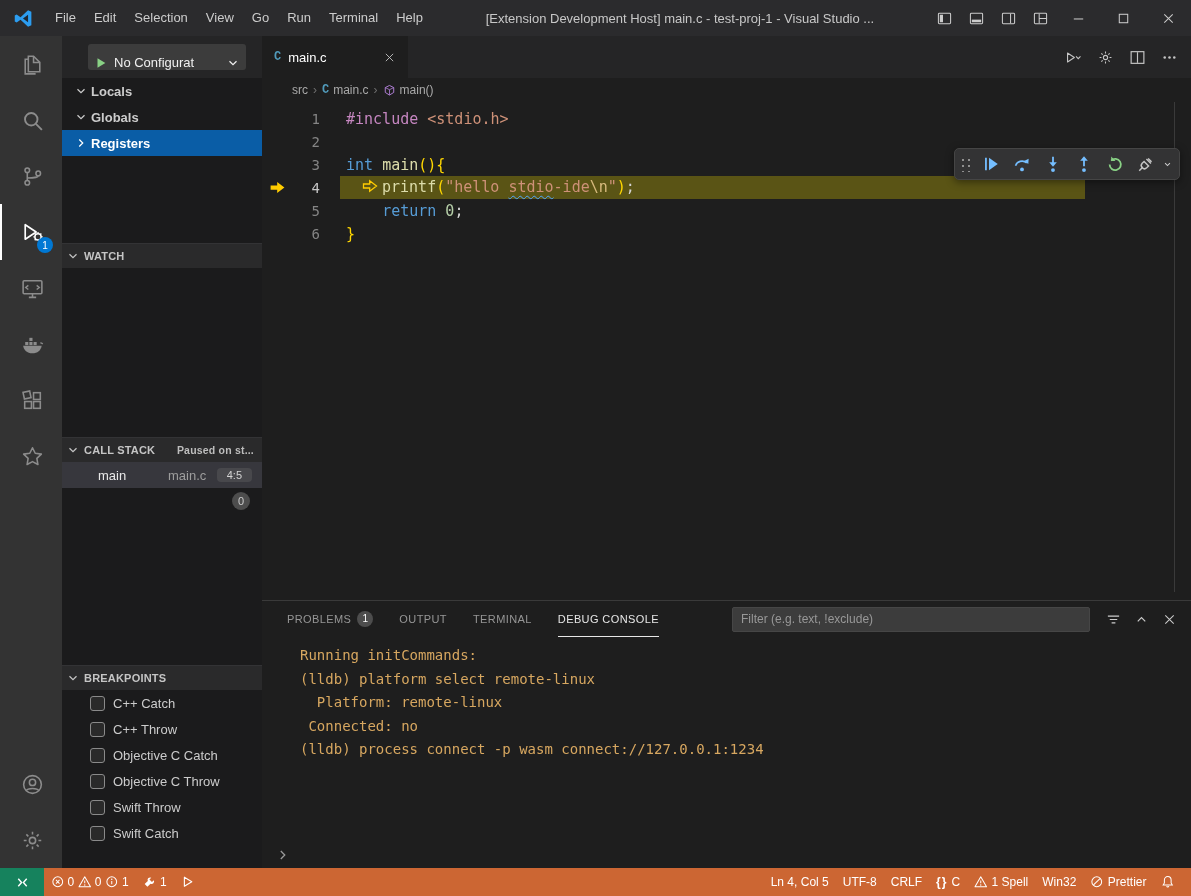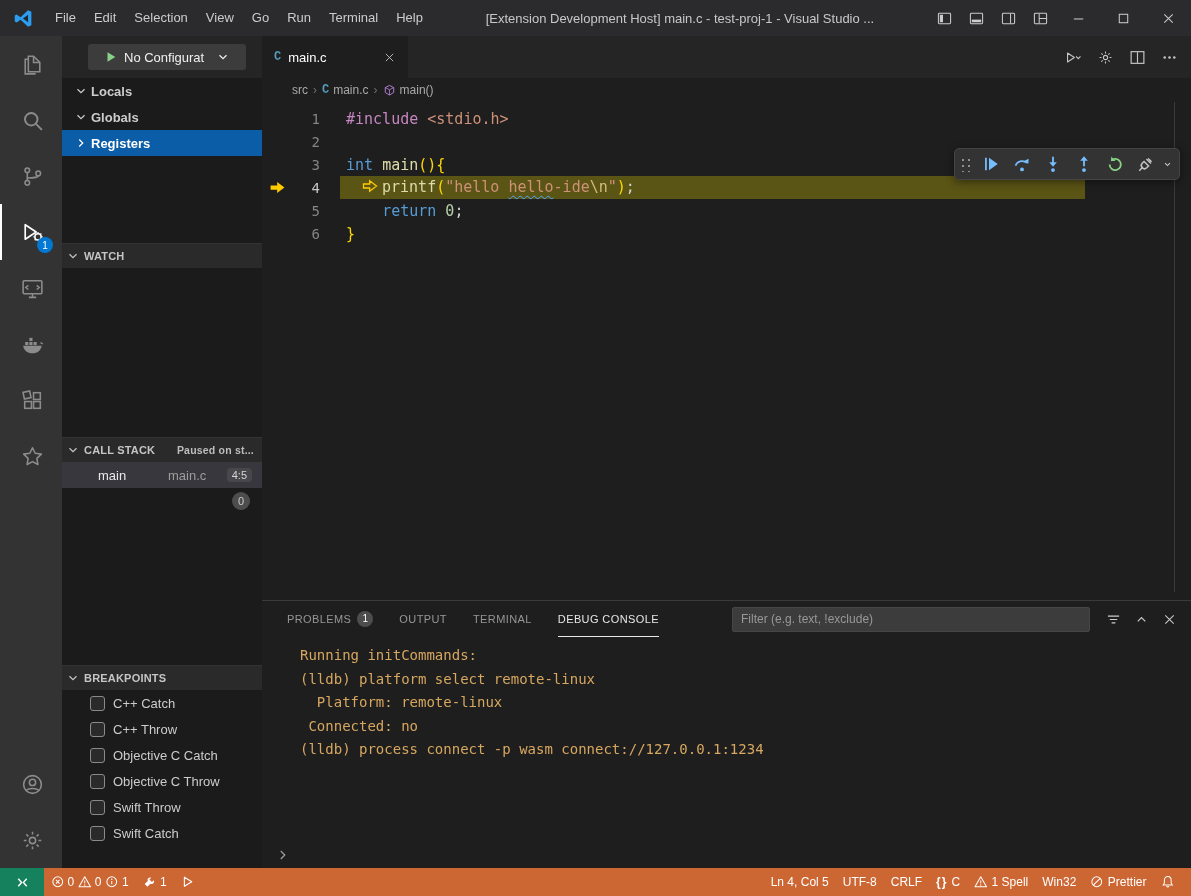--- a/index.html
+++ b/index.html
@@ -36,41 +36,41 @@
   .ab-top, .ab-bottom { display: flex; flex-direction: column; }
   .ab-bottom { margin-top: auto; }
   .ab-item { height: 56px; display: flex; align-items: center; justify-content: center; color: #8c8c8c; position: relative; border-left: 2px solid transparent; cursor: pointer; }
   .ab-item .icon svg { width: 25px; height: 25px; }
   .ab-item.active { color: #ffffff; border-left-color: #ffffff; }
   .ab-badge { position: absolute; right: 9px; bottom: 7px; background: var(--badge-blue); color: #fff; width: 16px; height: 16px; border-radius: 50%; font-size: 10px; display: flex; align-items: center; justify-content: center; }
 
   
   .sidebar { width: 200px; background: #1b1b1c; display: flex; flex-direction: column; overflow: hidden; }
   .sb-toolbar { flex: 0 0 42px; background: #252526; display: flex; align-items: center; padding: 0 10px 0 26px; }
-  .config-select { background: #3c3c3c; border-radius: 3px; height: 26px; width: 158px; display: flex; align-items: center; padding: 0 16px; gap: 6px; color: #f0f0f0; cursor: pointer; }
+  .config-select { background: #3c3c3c; border-radius: 3px; height: 26px; width: 158px; display: flex; align-items: flex-end; padding: 0 6px; gap: 6px; color: #f0f0f0; cursor: pointer; }
   .config-select .icon svg { width: 14px; height: 14px; }
   .config-label { flex: 1; font-size: 13px; white-space: nowrap; overflow: hidden; }
   .sec-header { height: 25px; display: flex; align-items: center; gap: 2px; padding: 0 8px 0 4px; background: #2a2a2b; border-top: 1px solid #333335; font-size: 11px; font-weight: bold; color: #c5c5c5; letter-spacing: .2px; }
   .sec-header .icon svg { width: 14px; height: 14px; }
   .sec-header .right { margin-left: auto; color: #c0c0c0; cursor: pointer; }
   .sec-title { padding-left: 2px; }
   .cs-status { margin-left: auto; font-size: 10.5px; font-weight: bold; color: #bdbdbd; white-space: nowrap; }
   .sec-body { overflow: hidden; }
   .sec-body.vars { height: 165px; }
   .sec-body.watch { height: 169px; }
   .sec-body.cstack { height: 203px; }
   .sec-body.bpoints { flex: 1; }
   .tree-row { height: 26px; display: flex; align-items: center; gap: 3px; padding-left: 12px; color: #cccccc; cursor: pointer; }
   .tree-row .icon svg { width: 14px; height: 14px; }
   .tree-row.selected { background: var(--sel-blue); color: #ffffff; }
   .tree-label { font-size: 13px; font-weight: bold; }
   .cs-frame { height: 26px; display: flex; align-items: center; background: #37373d; padding: 0 10px 0 36px; cursor: pointer; }
   .cs-name { color: #e8e8e8; width: 70px; }
   .cs-file { color: #9d9d9d; flex: 1; }
-  .cs-pos { background: #48484c; border-radius: 4px; padding: 1px 5px; font-size: 11px; color: #d4d4d4; }
+  .cs-pos { background: #48484c; border-radius: 4px; padding: 1px 10px; font-size: 11px; color: #d4d4d4; }
   .cs-badge-row { height: 26px; display: flex; align-items: center; }
   .round-badge { margin-left: auto; margin-right: 12px; background: #4d4d4d; color: #cccccc; width: 18px; height: 18px; border-radius: 50%; font-size: 11px; display: flex; align-items: center; justify-content: center; }
   .bp-row { height: 26px; display: flex; align-items: center; gap: 8px; padding-left: 28px; color: #cccccc; cursor: pointer; }
   .checkbox { width: 15px; height: 15px; border: 1px solid #8a8a8a; border-radius: 3px; background: #2a2a2a; flex: 0 0 15px; }
 
   
   .editor-col { flex: 1; display: flex; flex-direction: column; min-width: 0; position: relative; }
   .tabbar { flex: 0 0 42px; background: #252526; display: flex; align-items: stretch; }
   .tab { width: 146px; background: #1e1e1e; display: flex; align-items: center; gap: 7px; padding: 0 12px; cursor: pointer; }
   .c-icon { color: #519aba; font-weight: bold; font-size: 12px; font-family: "Liberation Mono", monospace; }
@@ -503,21 +503,21 @@
             </div>
             <div class="code-line current">
               <span class="glyph">
                 <svg viewBox="0 0 16 16">
                   <path d="M1.5 6h6.2V2.8L14.5 8l-6.8 5.2V10H1.5z" fill="#FFCC00"></path>
                 </svg>
               </span>
               <span class="lnum">4</span>
               <span class="ltext"><span class="inline-marker"><svg viewBox="0 0 16 16">
                     <path d="M1.5 6h6.2V2.8L14.5 8l-6.8 5.2V10H1.5z" fill="none" stroke="#FFCC00" stroke-width="1.3"></path>
-                  </svg></span><span class="tok-fn">printf</span><span class="tok-br">(</span><span class="tok-str">"hello </span><span class="tok-str squiggle">hello</span><span class="tok-str">-ide</span><span class="tok-esc">\n</span><span class="tok-str">"</span><span class="tok-br">)</span><span class="tok-pl">;</span></span>
+                  </svg></span><span class="tok-fn">printf</span><span class="tok-br">(</span><span class="tok-str">"hello </span><span class="tok-str squiggle">stdio</span><span class="tok-str">-ide</span><span class="tok-esc">\n</span><span class="tok-str">"</span><span class="tok-br">)</span><span class="tok-pl">;</span></span>
             </div>
             <div class="code-line">
               <span class="glyph"></span>
               <span class="lnum">5</span>
               <span class="ltext"><span class="tok-pl">    </span><span class="tok-kw">return</span><span class="tok-pl"> </span><span class="tok-num">0</span><span class="tok-pl">;</span></span>
             </div>
             <div class="code-line">
               <span class="glyph"></span>
               <span class="lnum">6</span>
               <span class="ltext"><span class="tok-br">}</span></span>

